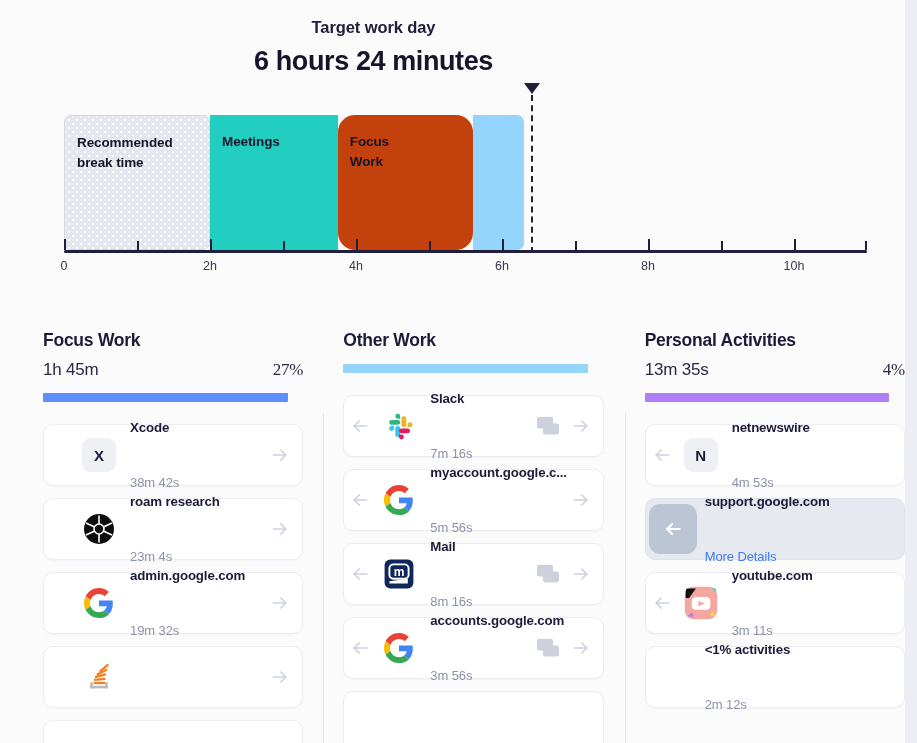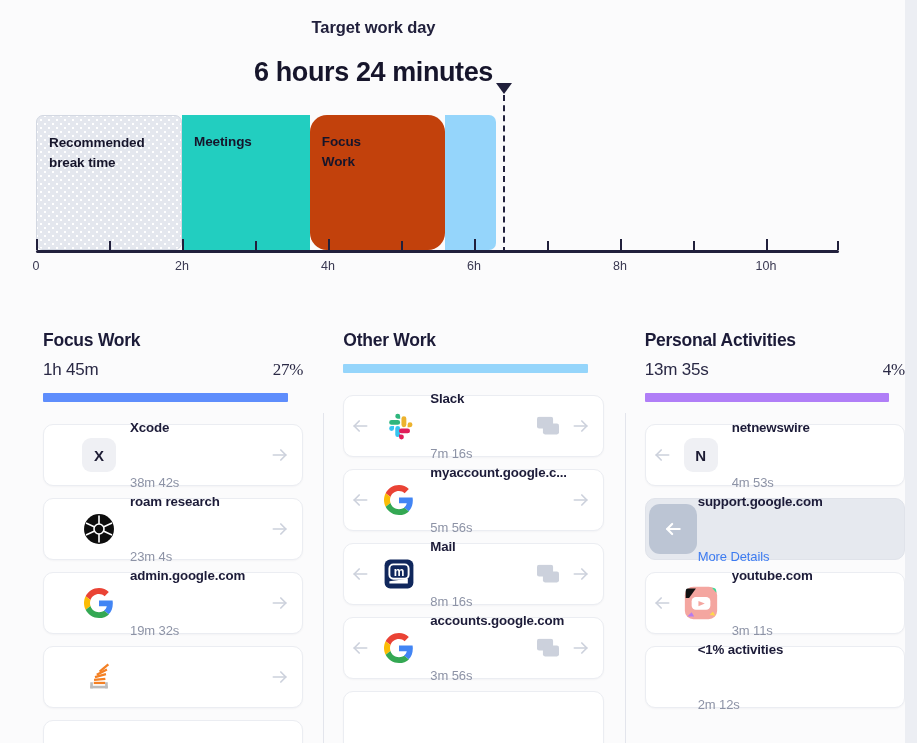--- a/index.html
+++ b/index.html
@@ -17,24 +17,24 @@
     position: absolute; top: 0; right: 0; width: 12px; height: 743px;
     background: #eceef3;
   }
   .scroll-thumb {
     position: absolute; top: 0; right: 0; width: 12px; height: 0px; background: #d4d8e2;
   }
 
   
   .target-head { position: absolute; top: 18px; left: 0; width: 747px; text-align: center; }
   .target-label { font-size: 16.5px; font-weight: 700; letter-spacing: -.1px; color: #21203c; }
-  .target-value { font-size: 27px; font-weight: 700; letter-spacing: -.4px; color: #16152b; margin-top: 20px; }
-
-  
-  .timeline-wrap { position: absolute; left: 36px; top: 115px; width: 803px; height: 170px; }
+  .target-value { font-size: 27px; font-weight: 700; letter-spacing: -.4px; color: #16152b; margin-top: 9px; }
+
+  
+  .timeline-wrap { position: absolute; left: 64px; top: 115px; width: 803px; height: 170px; }
   .bar-track { position: relative; height: 135px; width: 803px; }
   .seg {
     position: absolute; top: 0; height: 135px;
     display: block;
   }
   .seg-label {
     position: absolute; left: 12px; top: 17px;
     font-size: 13.5px; font-weight: 700; line-height: 20px; letter-spacing: -.1px;
     color: #16152b; white-space: pre-line;
   }
@@ -117,21 +117,21 @@
     width: 22px; height: 19px; color: #ccd1dc;
   }
   .favicon {
     width: 34px; height: 34px; margin-left: 38px; flex: 0 0 34px;
     border-radius: 9px; display: flex; align-items: center; justify-content: center;
     overflow: hidden; background: transparent;
   }
   .favicon.letter { background: #eff0f4; font-size: 15px; font-weight: 600; color: #1c1b33; }
   .favicon.no-icon { width: 0; margin-left: 0; flex: 0 0 0; }
   .card-text { margin-left: 14px; display: flex; flex-direction: column; justify-content: center; min-width: 0; gap: 36px; }
-  .card.noicon .card-text { margin-left: 52px; }
+  .card.noicon .card-text { margin-left: 52px; padding-left: 7px; }
   .card-name {
     font-size: 13.3px; font-weight: 700; color: #1c1b38; letter-spacing: -.15px;
     white-space: nowrap; overflow: hidden; text-overflow: ellipsis; max-width: 160px;
   }
   .card-sub { font-size: 13px; color: #8d93a6; margin-top: 4px; letter-spacing: -.1px; }
   .card-link { font-size: 13px; color: #3d7bf0; margin-top: 4px; letter-spacing: -.1px; }
 
   svg { display: block; }
 </style>
 </head>

